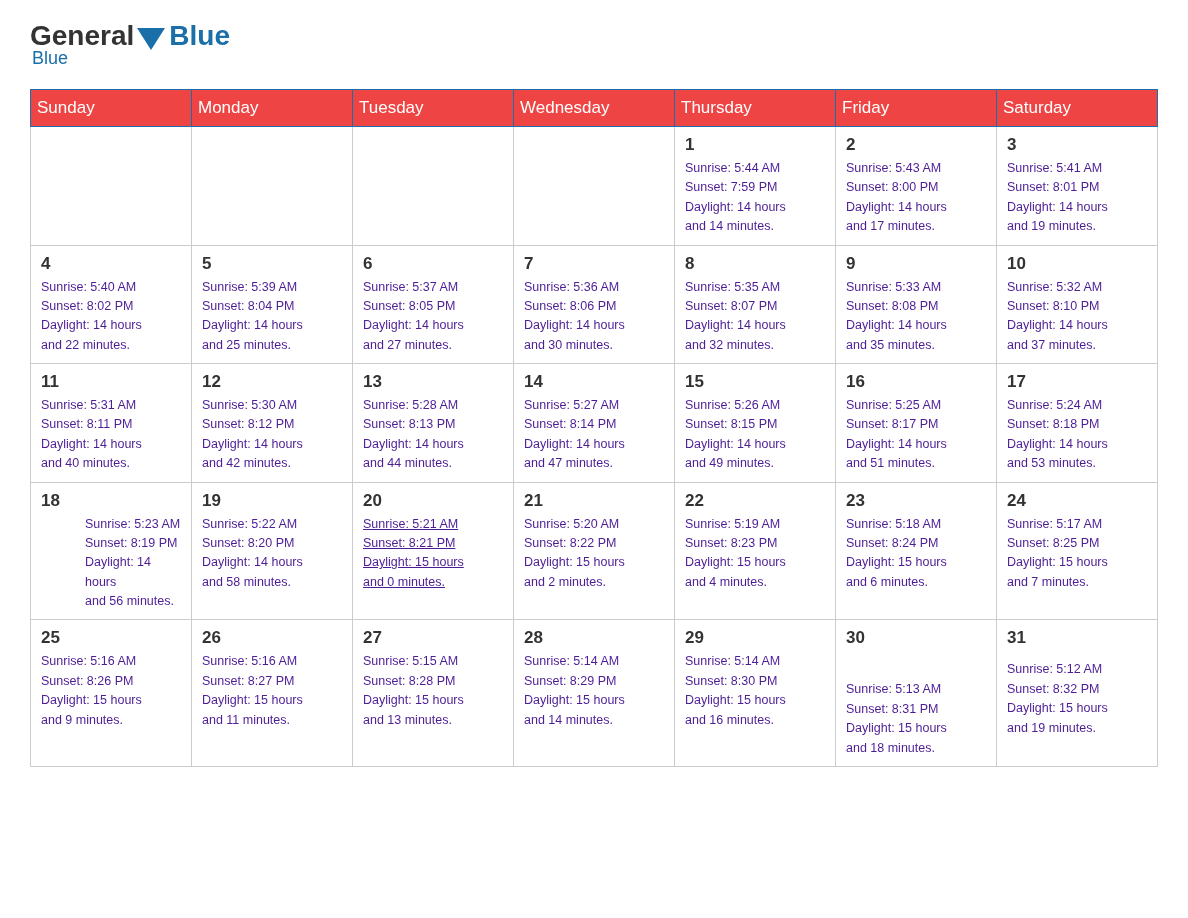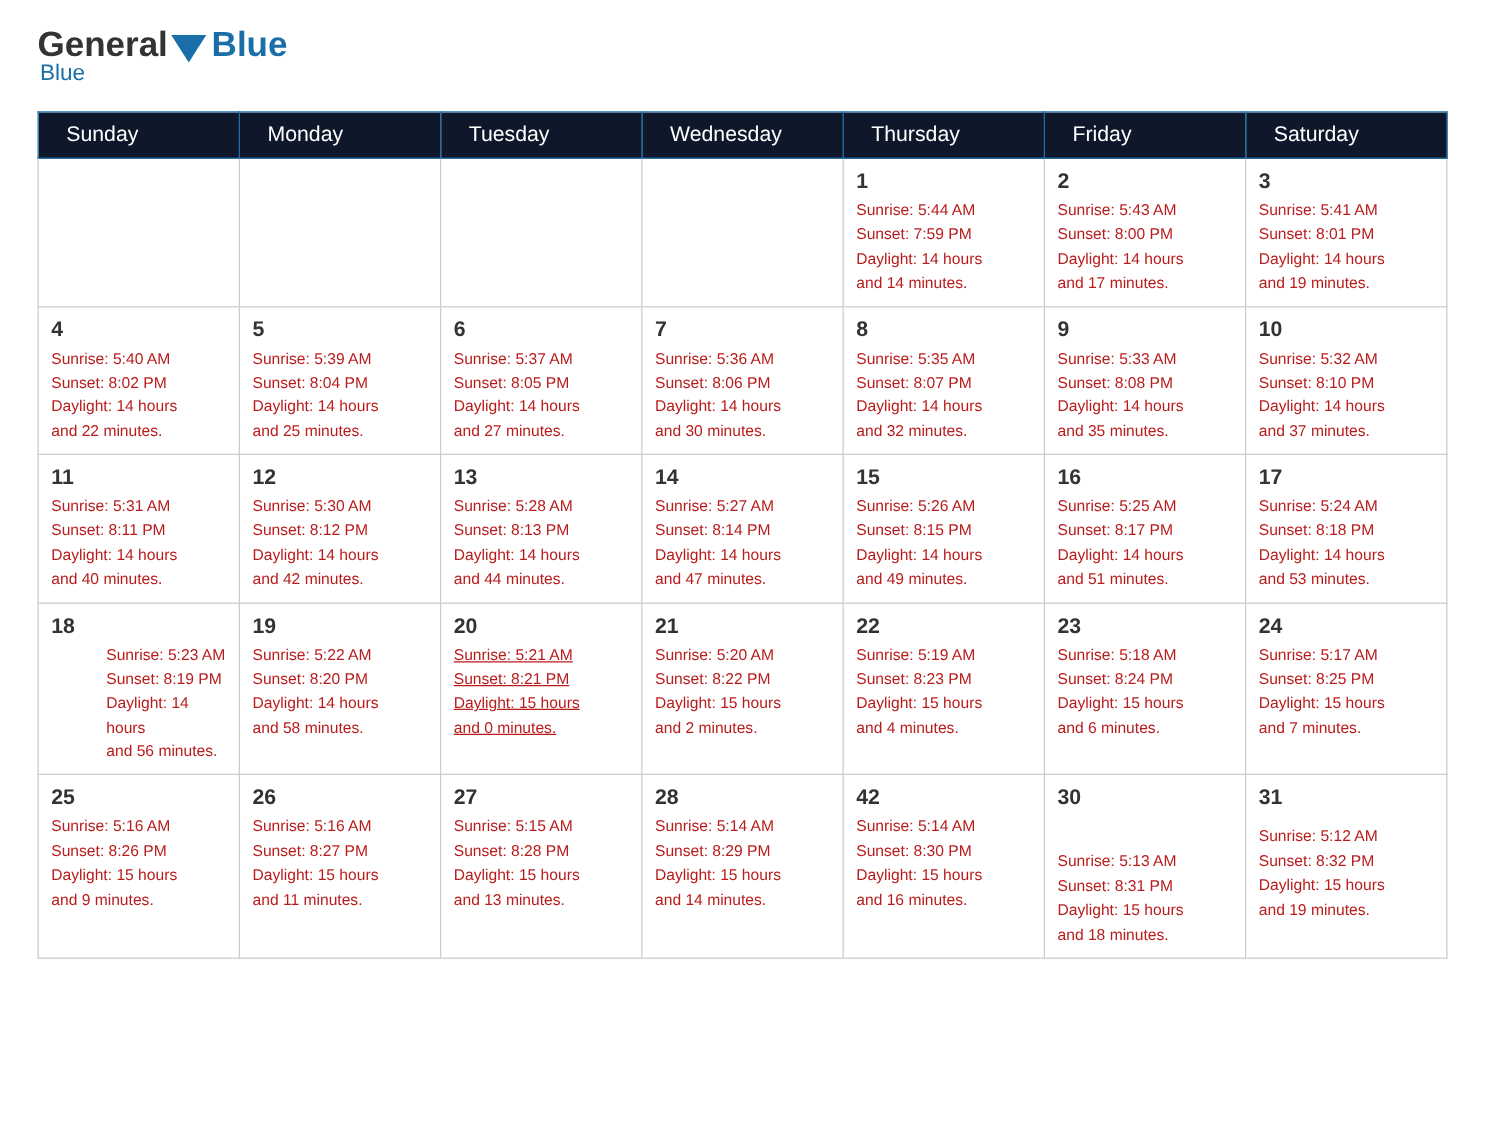--- a/index.html
+++ b/index.html
@@ -62,44 +62,44 @@
     .location {
       font-size: 22px;
       color: #333;
       font-weight: normal;
     }
     .calendar {
       width: 100%;
       border-collapse: collapse;
     }
     .calendar th {
-      background-color: #0f172a;
+      background-color: #ef4444;
       color: #fff;
       text-align: left;
-      padding: 8px 22px;
+      padding: 8px 6px;
       font-size: 17px;
       font-weight: normal;
       border: 1px solid #1a6fa8;
     }
     .calendar td {
       vertical-align: top;
       padding: 8px 10px;
       border: 1px solid #ccc;
       width: 14.28%;
       min-height: 110px;
     }
     .day-number {
       font-size: 17px;
       color: #333;
       font-weight: bold;
       margin-bottom: 4px;
     }
     .day-info {
       font-size: 12.5px;
-      color: #b91c1c;
+      color: #4c1d95;
       line-height: 1.55;
     }
     .empty-cell {
       background: #fff;
     }
     tr td {
       height: 110px;
     }
   </style>
 </head>
@@ -336,21 +336,21 @@
 and 13 minutes.</div>
         </td>
         <td>
           <div class="day-number">28</div>
           <div class="day-info" style="white-space: pre-line;">Sunrise: 5:14 AM
 Sunset: 8:29 PM
 Daylight: 15 hours
 and 14 minutes.</div>
         </td>
         <td>
-          <div class="day-number">42</div>
+          <div class="day-number">29</div>
           <div class="day-info" style="white-space: pre-line;">Sunrise: 5:14 AM
 Sunset: 8:30 PM
 Daylight: 15 hours
 and 16 minutes.</div>
         </td>
         <td>
           <div class="day-number">30</div>
           <div class="day-info" style="white-space: pre-line; margin-top: 32px;">Sunrise: 5:13 AM
 Sunset: 8:31 PM
 Daylight: 15 hours

